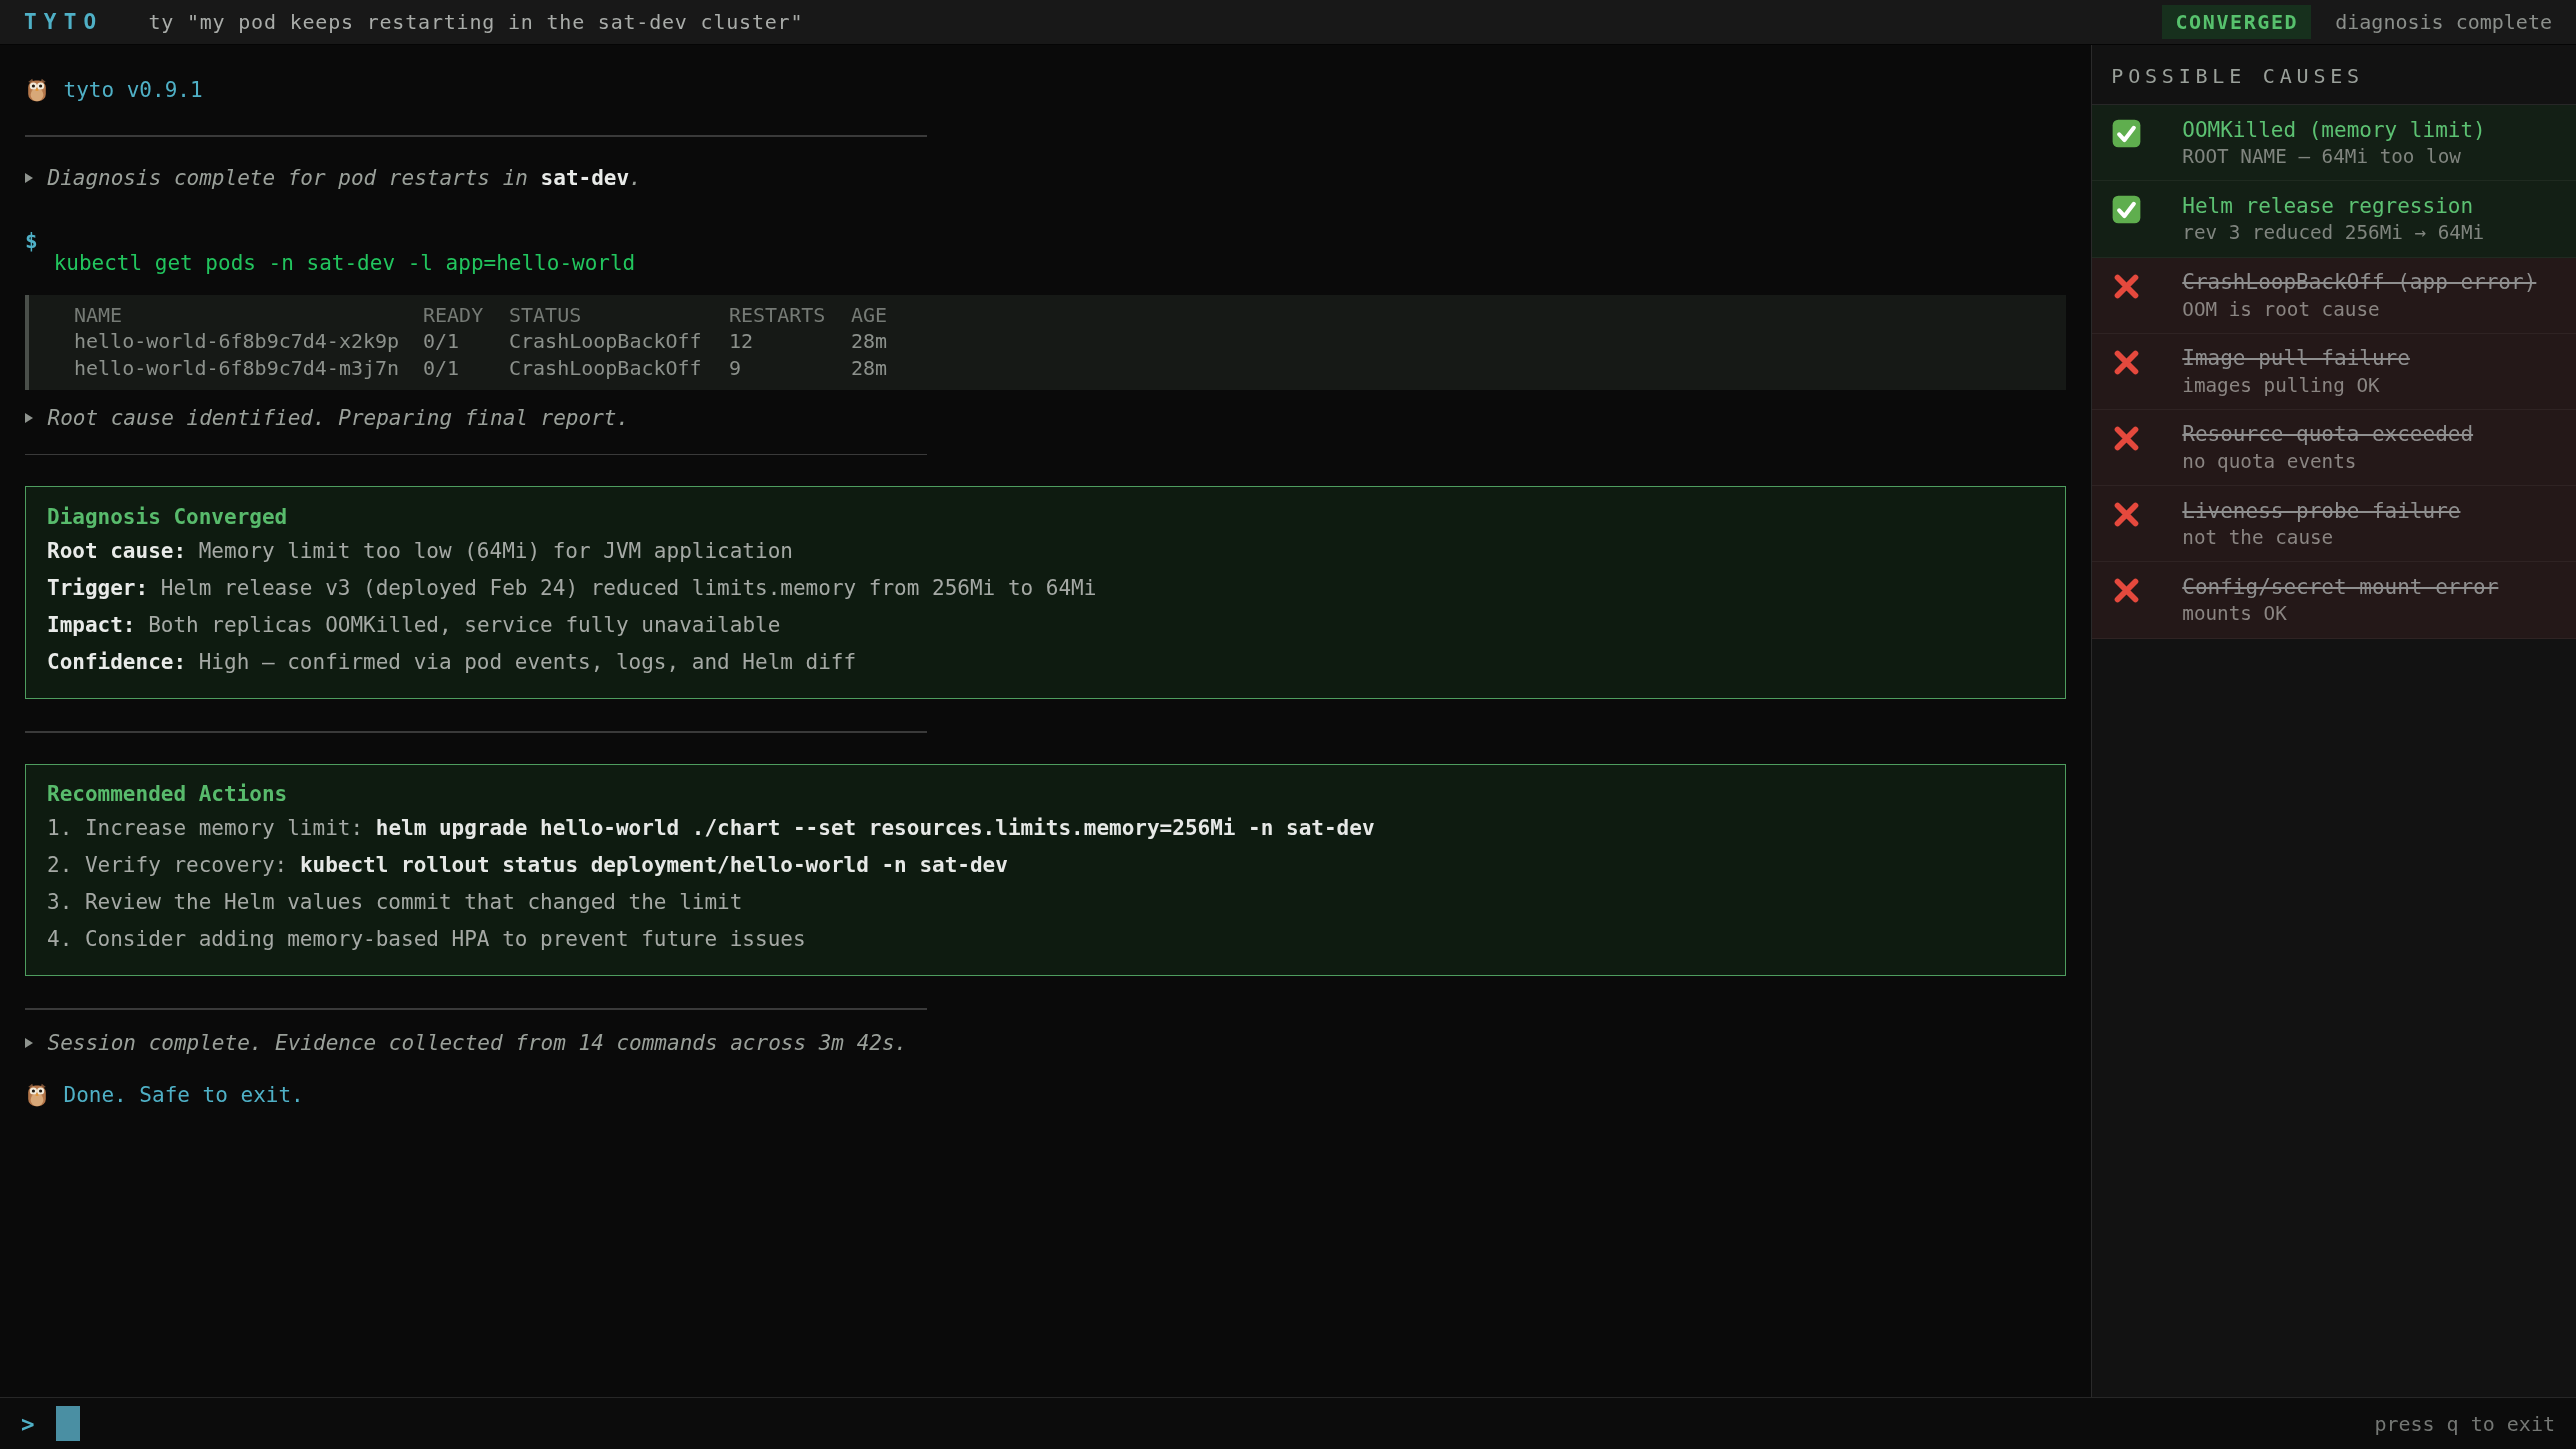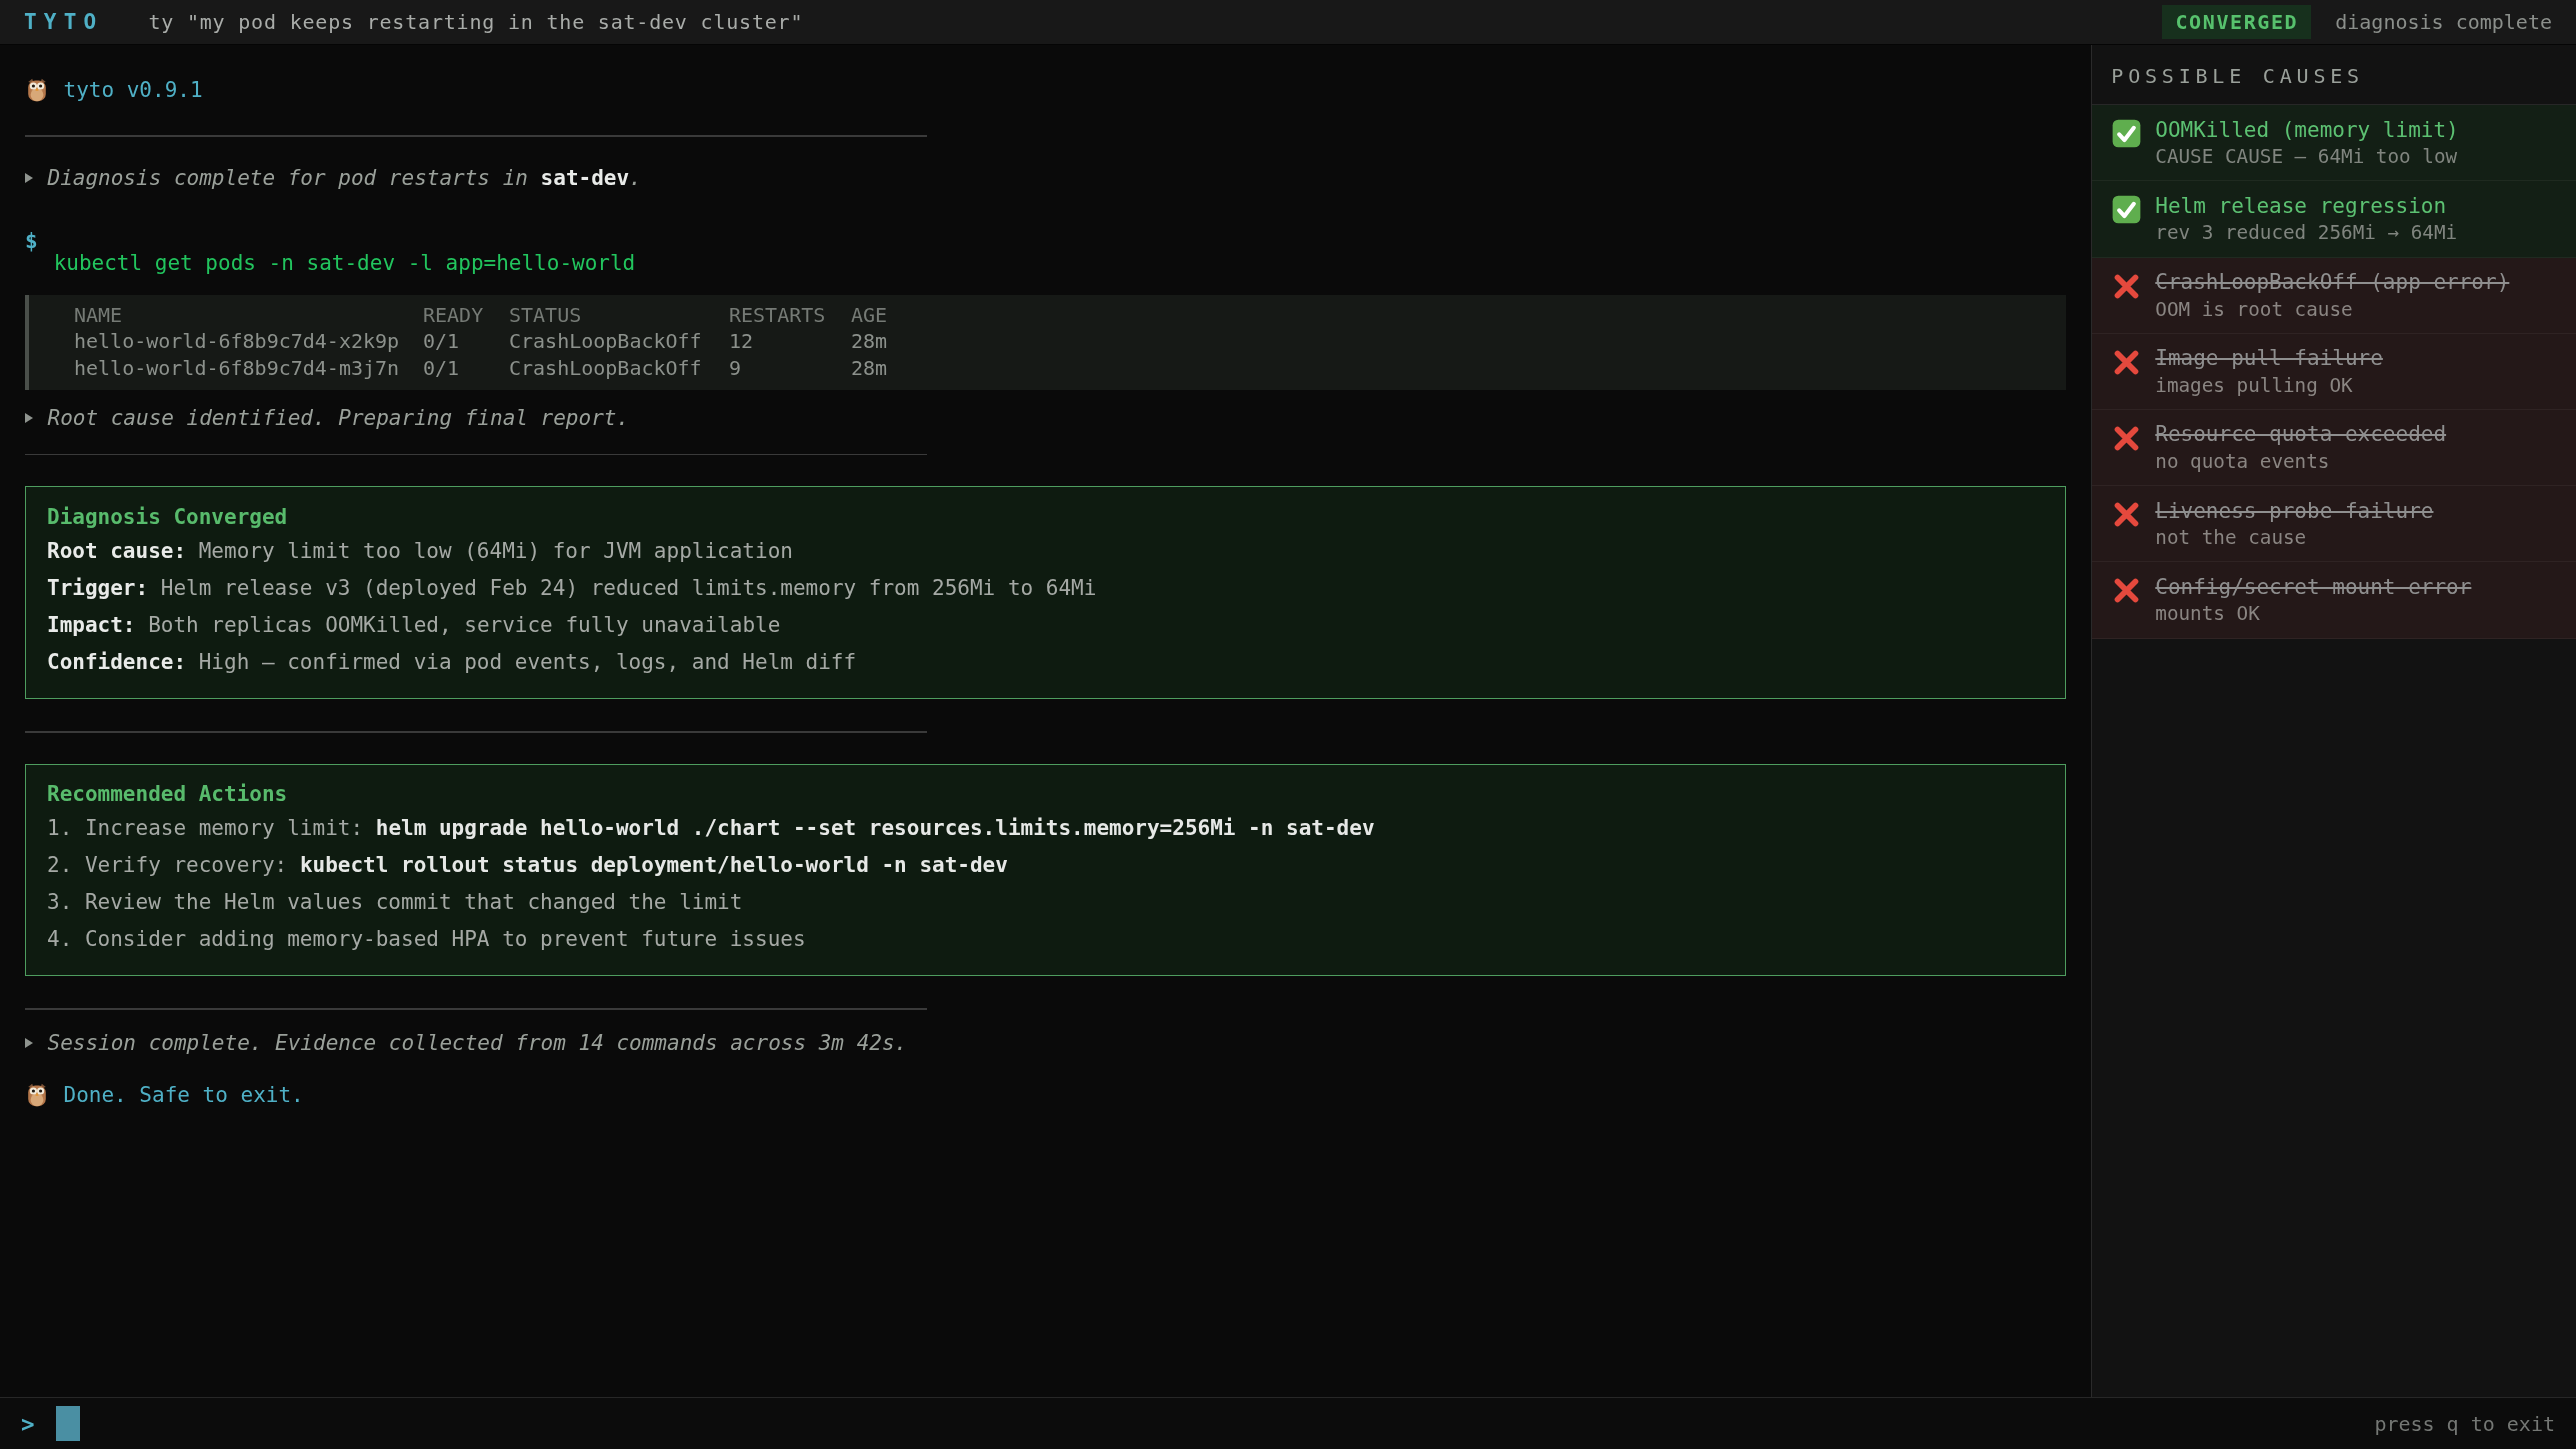--- a/index.html
+++ b/index.html
@@ -85,20 +85,21 @@
     width:485px;flex:0 0 485px;background:#121212;border-left:1.6px solid #2a2a2a;
     display:flex;flex-direction:column;
   }
   .sb-header{
     padding:19.3px 0 16px 19.3px;color:#9aa09a;letter-spacing:4.8px;font-size:20px;
     border-bottom:0.8px solid #272727;
   }
   .sb-item{
     padding:11.3px 14.5px 11.3px 19.3px;display:flex;align-items:flex-start;
     border-bottom:0.8px solid rgba(255,255,255,0.05);
+    gap:27px;
   }
   .sb-item.confirmed{background:#131f15;}
   .sb-item.rejected{background:#241818;}
   .sb-icon{flex:0 0 31px;margin-right:13px;margin-top:1.6px;}
   .sb-text{flex:1;min-width:0;}
   .sb-title{font-size:21px;line-height:27px;}
   .sb-item.confirmed .sb-title{color:#5cc172;}
   .sb-item.rejected .sb-title{color:#8f8f8f;text-decoration:line-through;}
   .sb-sub{font-size:19.3px;line-height:24px;color:#80857f;margin-top:1.6px;}
   .sb-item.rejected .sb-sub{color:#8a8582;}
@@ -244,21 +245,21 @@
 
       <div class="sb-item confirmed">
         <span class="sb-icon">
           <svg width="31" height="31" viewBox="0 0 38 38">
               <rect x="2" y="2" width="34" height="34" rx="7" fill="#5fae4e"></rect>
               <path d="M10 20 L16.5 27 L28 12" fill="none" stroke="#ffffff" stroke-width="5" stroke-linecap="round" stroke-linejoin="round"></path>
             </svg>
         </span>
         <span class="sb-text">
           <div class="sb-title">OOMKilled (memory limit)</div>
-          <div class="sb-sub">CAUSE CAUSE — 64Mi too low</div>
+          <div class="sb-sub">ROOT NAME — 64Mi too low</div>
         </span>
       </div>
 
       <div class="sb-item confirmed">
         <span class="sb-icon">
           <svg width="31" height="31" viewBox="0 0 38 38">
               <rect x="2" y="2" width="34" height="34" rx="7" fill="#5fae4e"></rect>
               <path d="M10 20 L16.5 27 L28 12" fill="none" stroke="#ffffff" stroke-width="5" stroke-linecap="round" stroke-linejoin="round"></path>
             </svg>
         </span>

